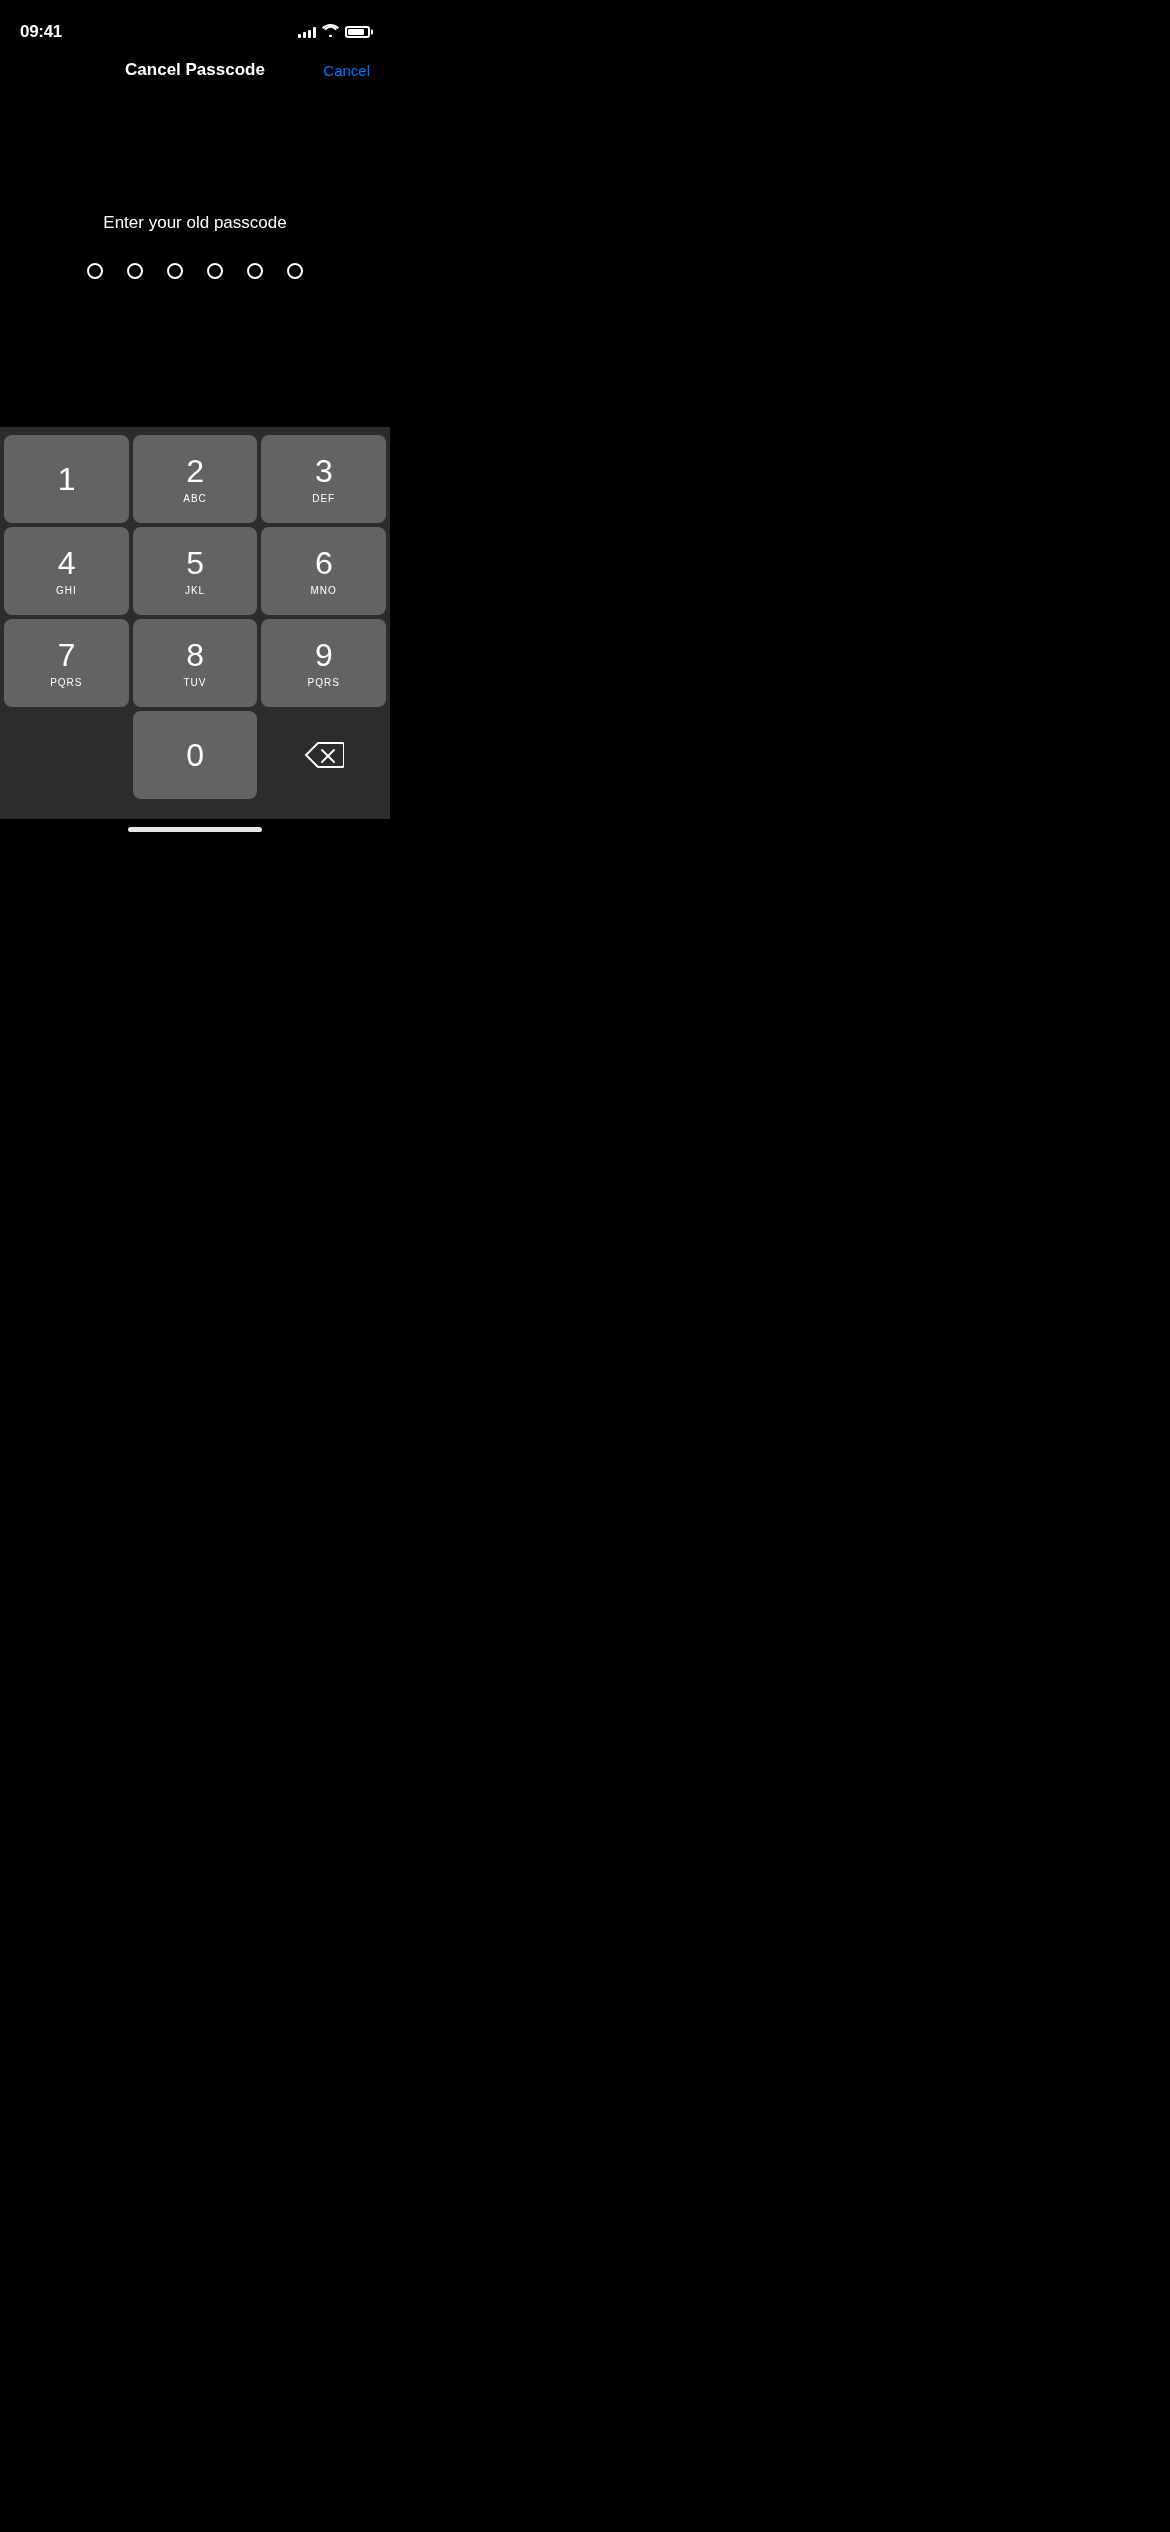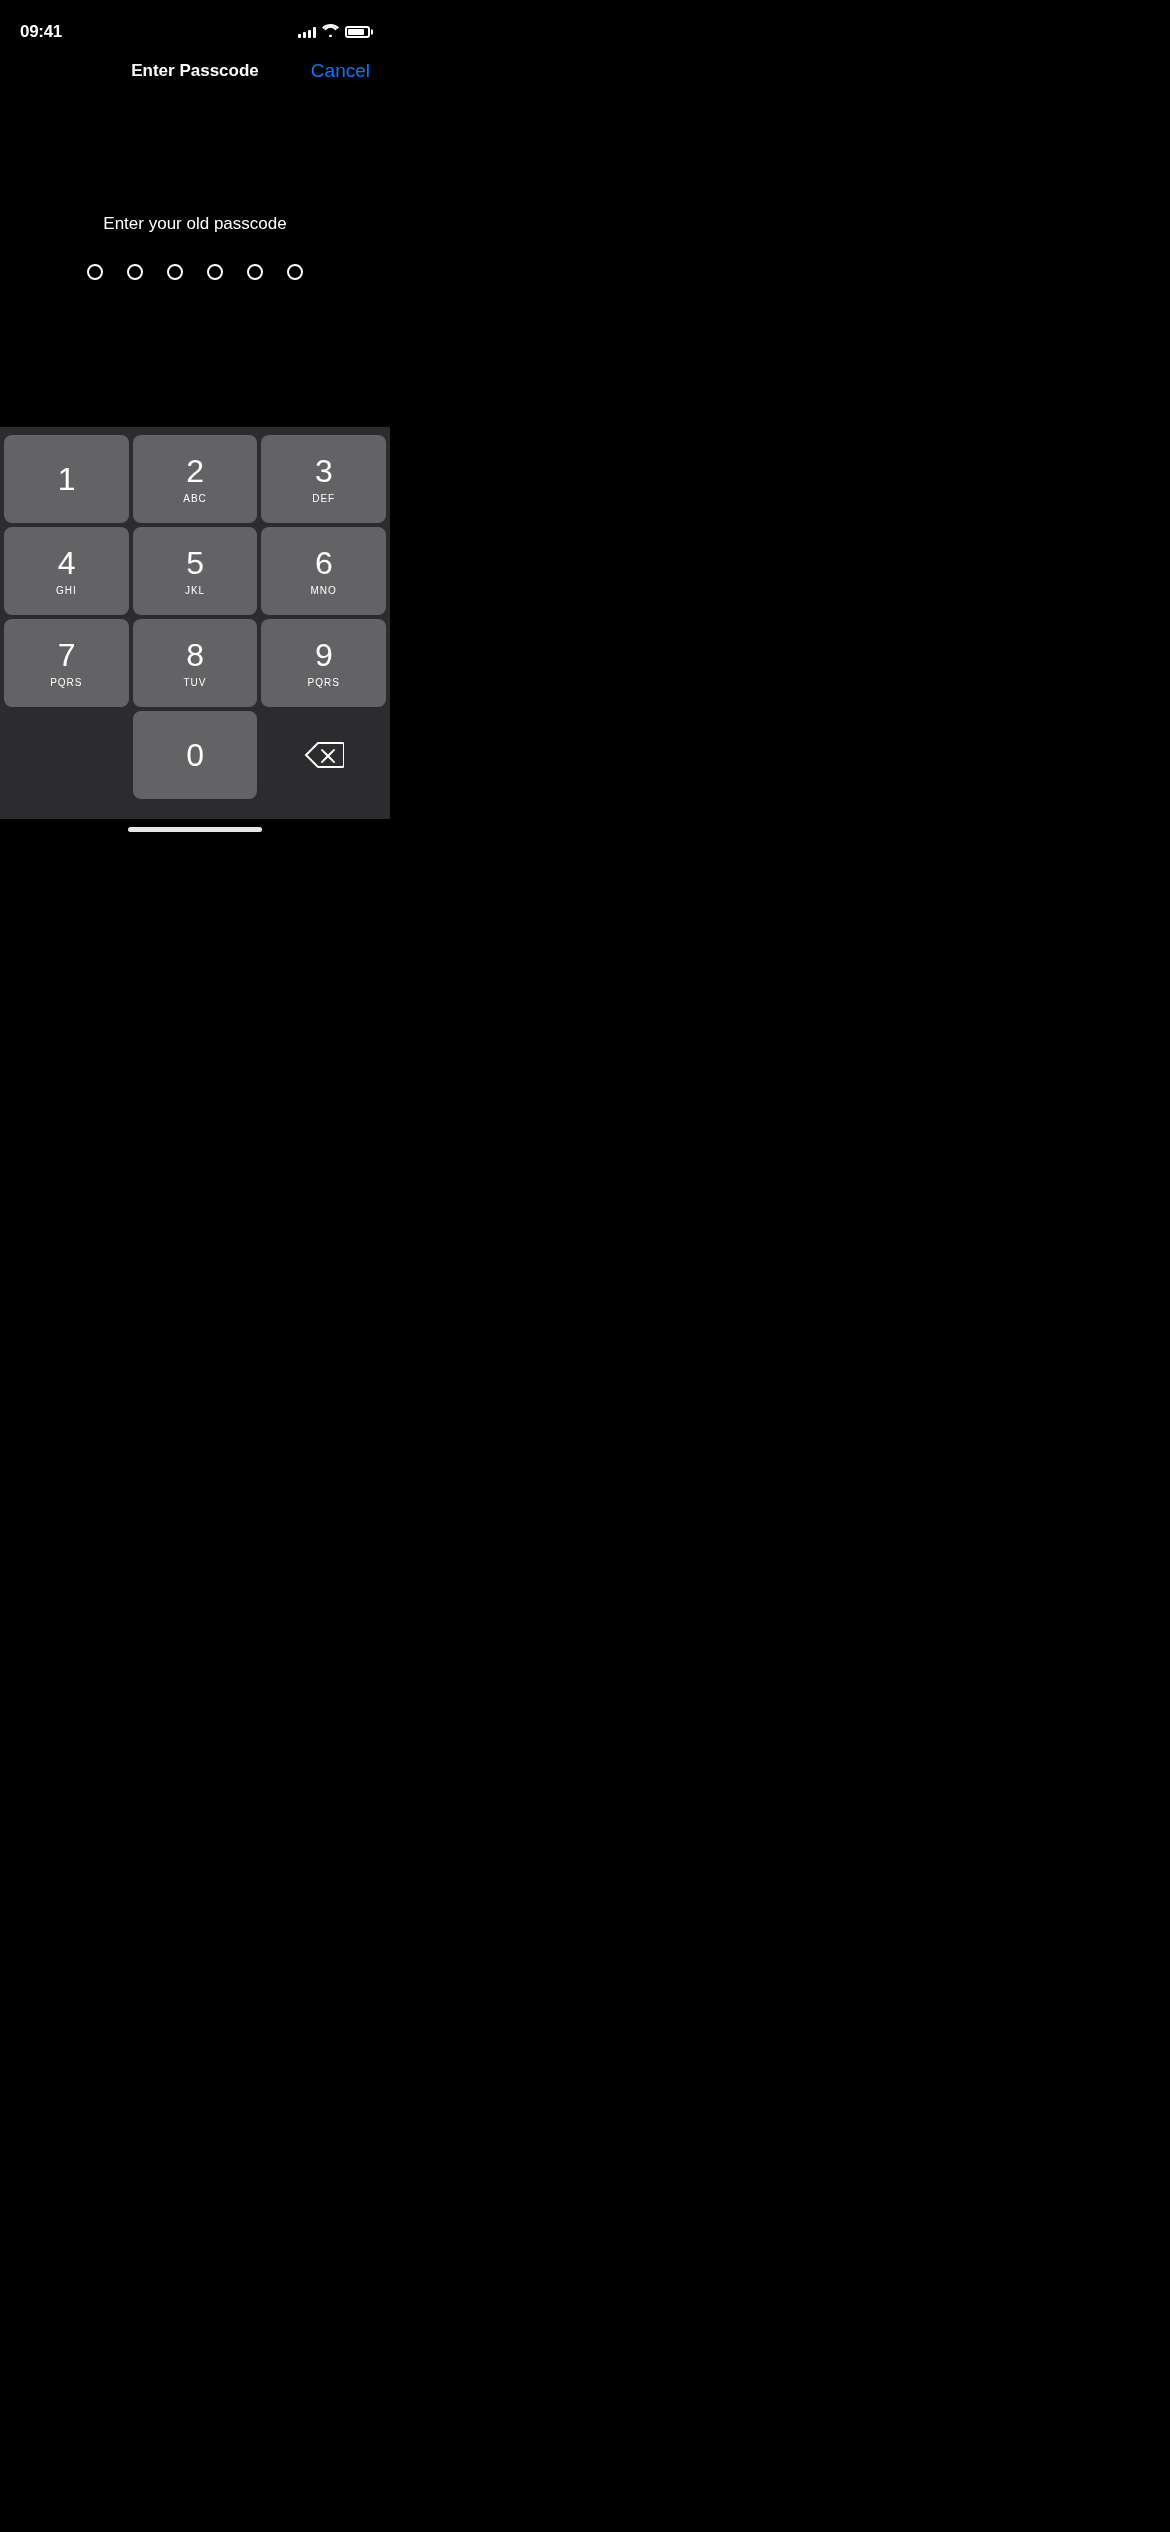--- a/index.html
+++ b/index.html
@@ -93,21 +93,21 @@
     .nav-title {
       color: #fff;
       font-size: 17px;
       font-weight: 600;
       flex: 1;
       text-align: center;
     }
 
     .nav-cancel {
       color: #007AFF;
-      font-size: 19px;
+      font-size: 15px;
       font-weight: 400;
       cursor: pointer;
       min-width: 60px;
       text-align: right;
     }
 
     .nav-spacer {
       min-width: 60px;
     }
 
@@ -249,21 +249,21 @@
       </svg>
     </div>
     <div class="battery-icon">
       <div class="battery-fill"></div>
     </div>
   </div>
 </div>
 
 <div class="nav-bar">
   <div class="nav-spacer"></div>
-  <span class="nav-title">Enter Passcode</span>
+  <span class="nav-title">Cancel Passcode</span>
   <span class="nav-cancel">Cancel</span>
 </div>
 
 <div class="main-content">
   <span class="passcode-prompt">Enter your old passcode</span>
   <div class="passcode-dots">
     <div class="passcode-dot"></div>
     <div class="passcode-dot"></div>
     <div class="passcode-dot"></div>
     <div class="passcode-dot"></div>

